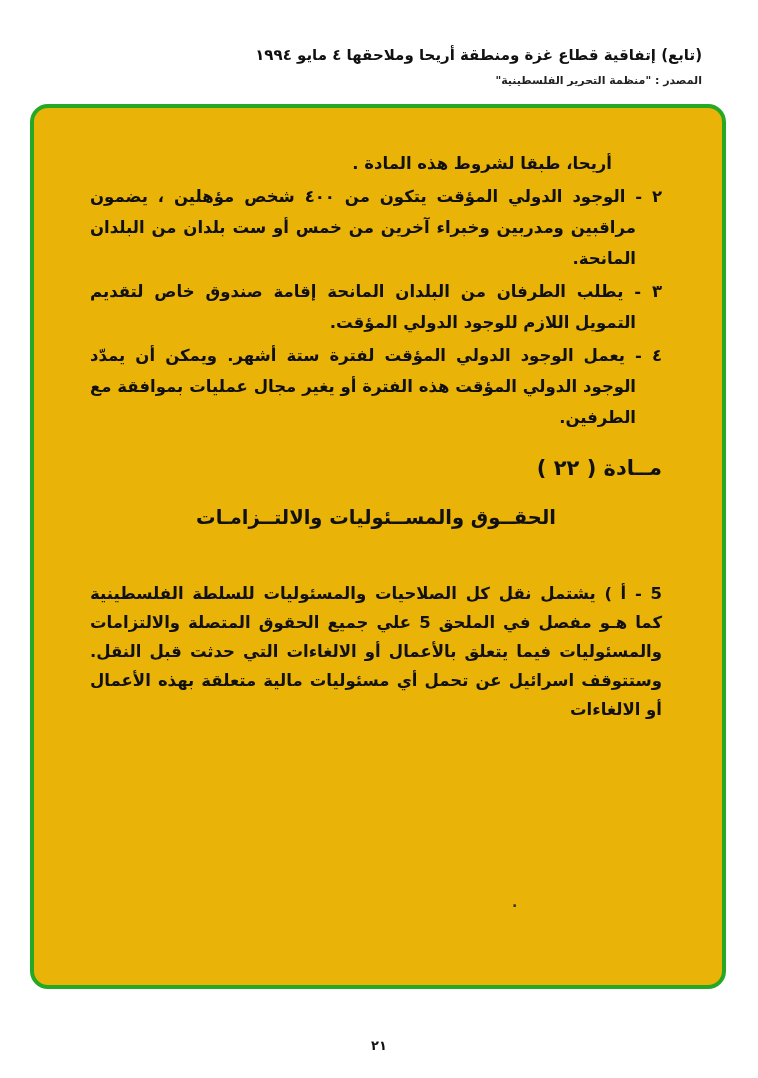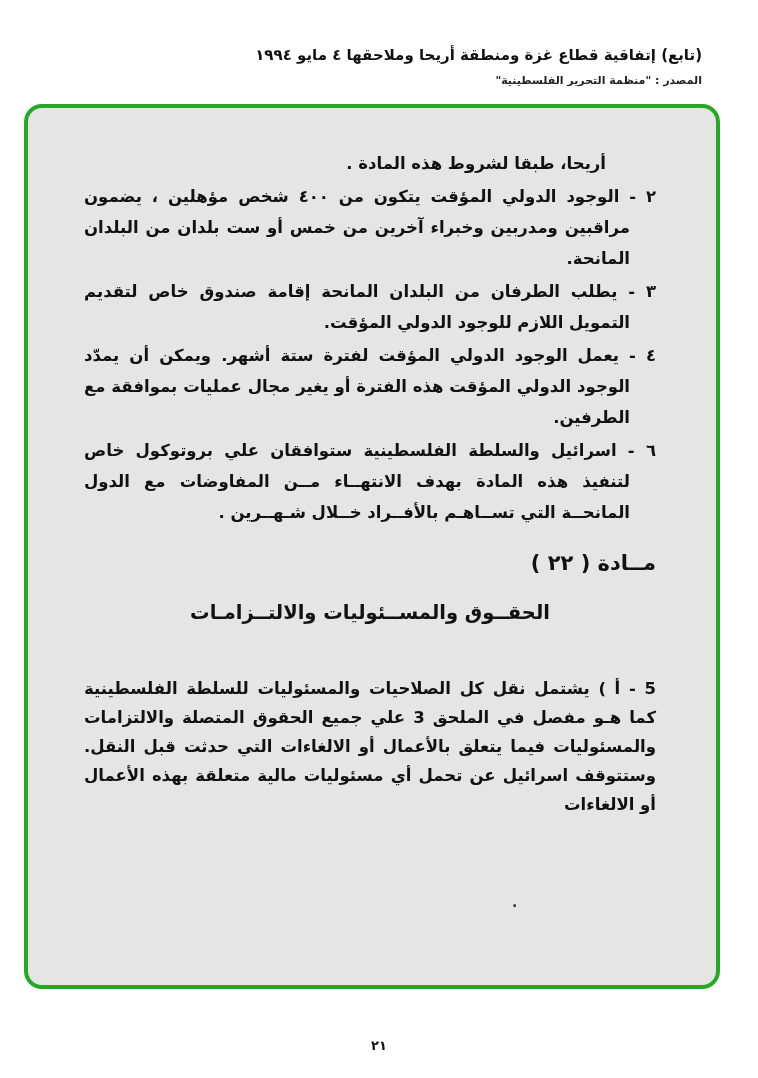--- a/index.html
+++ b/index.html
@@ -27,25 +27,25 @@
     letter-spacing: 0;
   }
   .doc-source {
     font-size: 11px;
     font-weight: bold;
     margin-top: 10px;
     color: #222222;
   }
   .green-box {
     position: absolute;
-    top: 104px; left: 24px;
+    top: 104px; left: 30px;
     width: 696px; height: 885px;
     border: 4px solid #25a925;
     border-radius: 18px;
-    background: #e5e5e5;
+    background: #eab308;
   }
   .content {
     padding: 40px 60px 0 56px;
     font-size: 16.5px;
     font-weight: bold;
     line-height: 31px;
     text-align: justify;
   }
   .continuation {
     padding-right: 50px;
@@ -110,27 +110,26 @@
 
       <p class="continuation">أريحا، طبقا لشروط هذه المادة .</p>
 
       <p class="item"><span class="num">٢ -</span> <span>الوجود الدولي المؤقت يتكون من ٤٠٠ شخص مؤهلين ،  يضمون مراقبين ومدربين وخبراء آخرين من خمس أو ست بلدان من البلدان المانحة.</span></p>
 
       <p class="item"><span class="num">٣ -</span> <span>يطلب الطرفان من البلدان المانحة إقامة صندوق خاص لتقديم التمويل اللازم للوجود الدولي المؤقت.</span></p>
 
       <p class="item"><span class="num">٤ -</span> <span>يعمل الوجود الدولي المؤقت لفترة ستة أشهر. ويمكن أن يمدّد الوجود الدولي المؤقت هذه الفترة أو يغير مجال عمليات بموافقة مع الطرفين.</span></p>
 
 
-      <p class="item"><span class="num">٦ -</span> <span>اسرائيل والسلطة الفلسطينية ستوافقان علي بروتوكول خاص لتنفيذ هذه المادة بهدف الانتهــاء مــن المفاوضات مع الدول المانحــة التي تســاهـم بالأفــراد خــلال شـهــرين .</span></p>
 
       <h2 class="article-num">مــادة  ( ٢٢ )</h2>
 
       <h3 class="article-title">الحقــوق والمســئوليات والالتــزامـات</h3>
 
-      <p class="clause"><span class="num">5 - أ )</span> <span>يشتمل نقل كل الصلاحيات والمسئوليات للسلطة الفلسطينية كما هـو مفصل في الملحق 3 علي جميع الحقوق المتصلة والالتزامات والمسئوليات فيما يتعلق بالأعمال أو الالغاءات التي حدثت قبل النقل. وستتوقف اسرائيل عن تحمل أي مسئوليات مالية متعلقة بهذه الأعمال أو الالغاءات</span></p>
+      <p class="clause"><span class="num">5 - أ )</span> <span>يشتمل نقل كل الصلاحيات والمسئوليات للسلطة الفلسطينية كما هـو مفصل في الملحق 5 علي جميع الحقوق المتصلة والالتزامات والمسئوليات فيما يتعلق بالأعمال أو الالغاءات التي حدثت قبل النقل. وستتوقف اسرائيل عن تحمل أي مسئوليات مالية متعلقة بهذه الأعمال أو الالغاءات</span></p>
 
     </div>
   </div>
 
   <div class="stray-dot">·</div>
 
   <footer>
     <div class="page-number">٢١</div>
   </footer>
 

